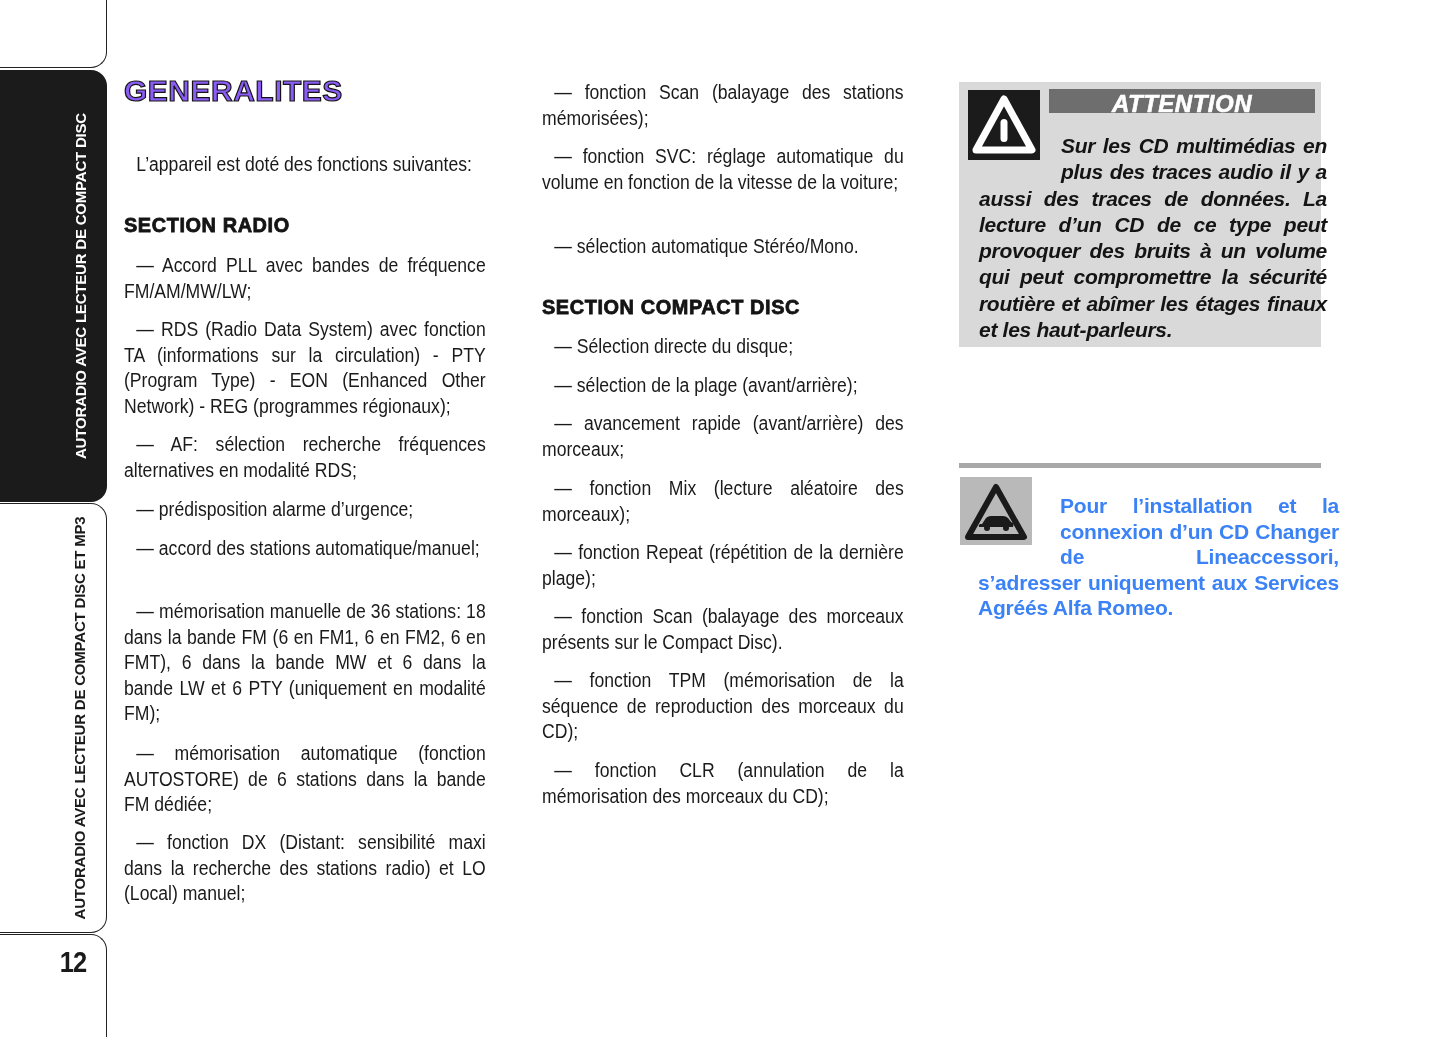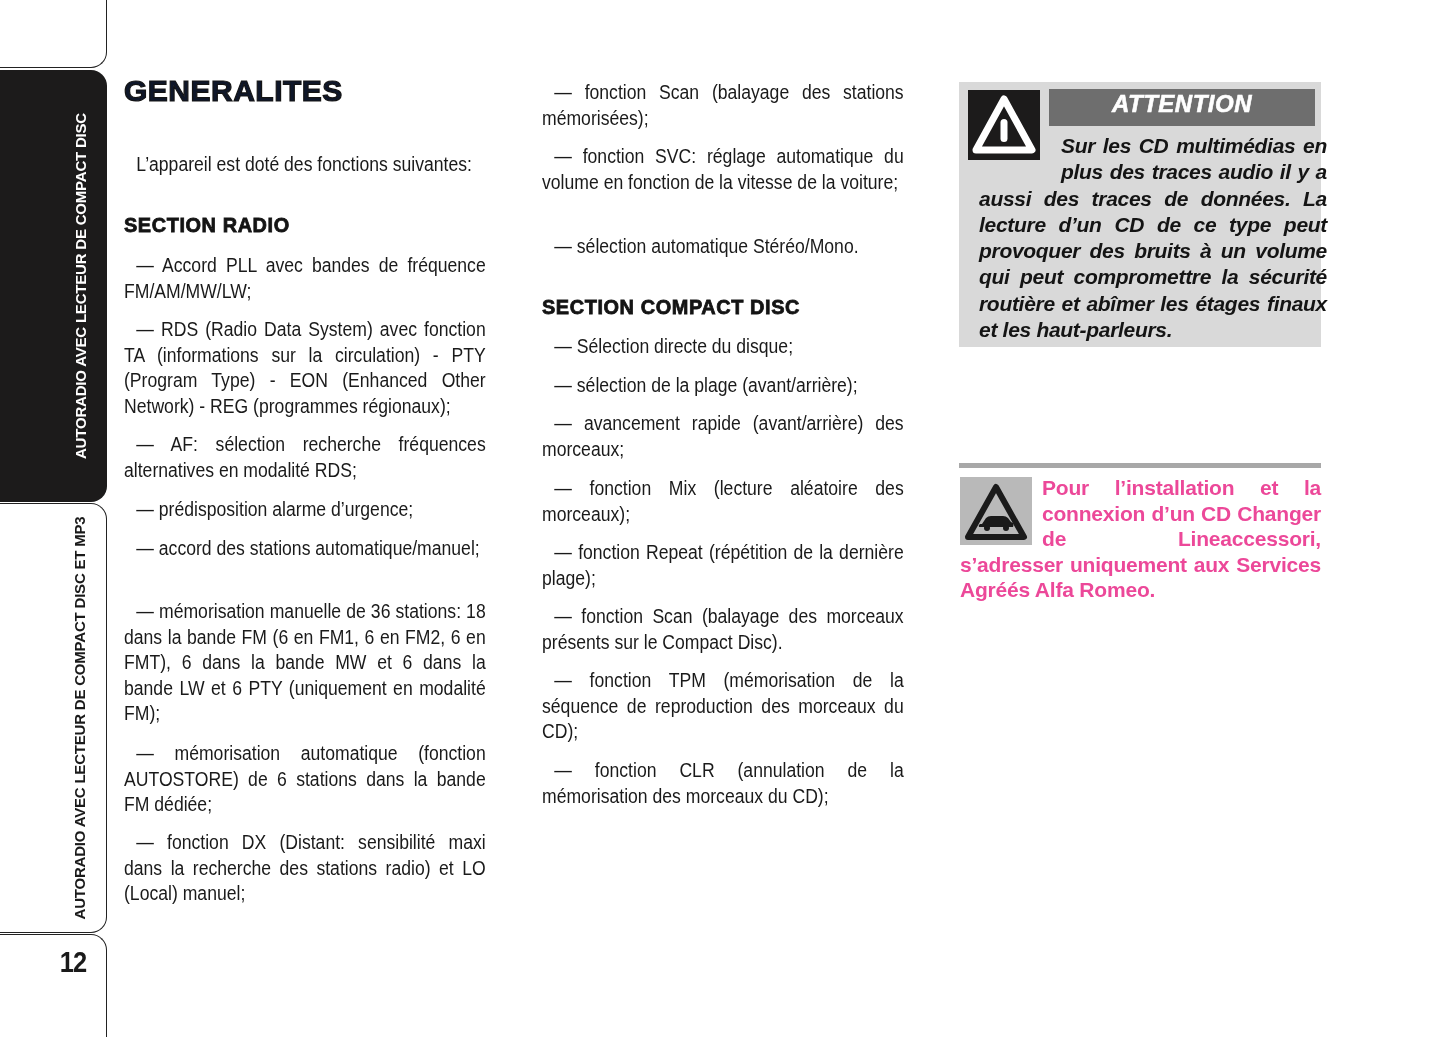--- a/index.html
+++ b/index.html
@@ -105,21 +105,21 @@
 
     .main-title {
       position: absolute;
       top: 78px;
       left: 0;
       margin: 0;
       font-family: "Liberation Sans", sans-serif;
       font-weight: 900;
       font-size: 30px;
       letter-spacing: 0.5px;
-      color: #0f172a;
+      color: #8b5cf6;
       -webkit-text-stroke: 1.2px #141414;
     }
     .section-title {
       margin: 0;
       font-family: "Liberation Sans", sans-serif;
       font-weight: 900;
       font-size: 20px;
       letter-spacing: 0.6px;
       color: #141414;
       -webkit-text-stroke: 0.8px #141414;
@@ -151,21 +151,21 @@
       top: 8px;
       width: 72px;
       height: 70px;
       background: #1c1b1b;
     }
     .attention-header {
       position: absolute;
       left: 90px;
       top: 7px;
       width: 266px;
-      height: 37px;
+      height: 24px;
       background: #6e6e6e;
       color: #ffffff;
       text-align: center;
       font-family: "Liberation Sans", sans-serif;
       font-weight: 900;
       font-style: italic;
       font-size: 24px;
       line-height: 29px;
       letter-spacing: 0.5px;
       -webkit-text-stroke: 0.6px #ffffff;
@@ -206,26 +206,26 @@
       top: 477px;
       width: 72px;
       height: 68px;
       background: #b9b9b9;
     }
     .note-text {
       position: absolute;
       left: 960px;
       top: 475px;
       width: 361px;
-      margin: 0;
+      margin: 18px;
       font-family: "Liberation Sans", sans-serif;
       font-weight: bold;
       font-size: 21px;
       line-height: 25.5px;
-      color: #ec4899;
+      color: #3b82f6;
       text-align: justify;
       letter-spacing: -0.2px;
     }
     .note-text .float-spacer {
       float: left;
       width: 82px;
       height: 72px;
     }
   </style>
 </head>

